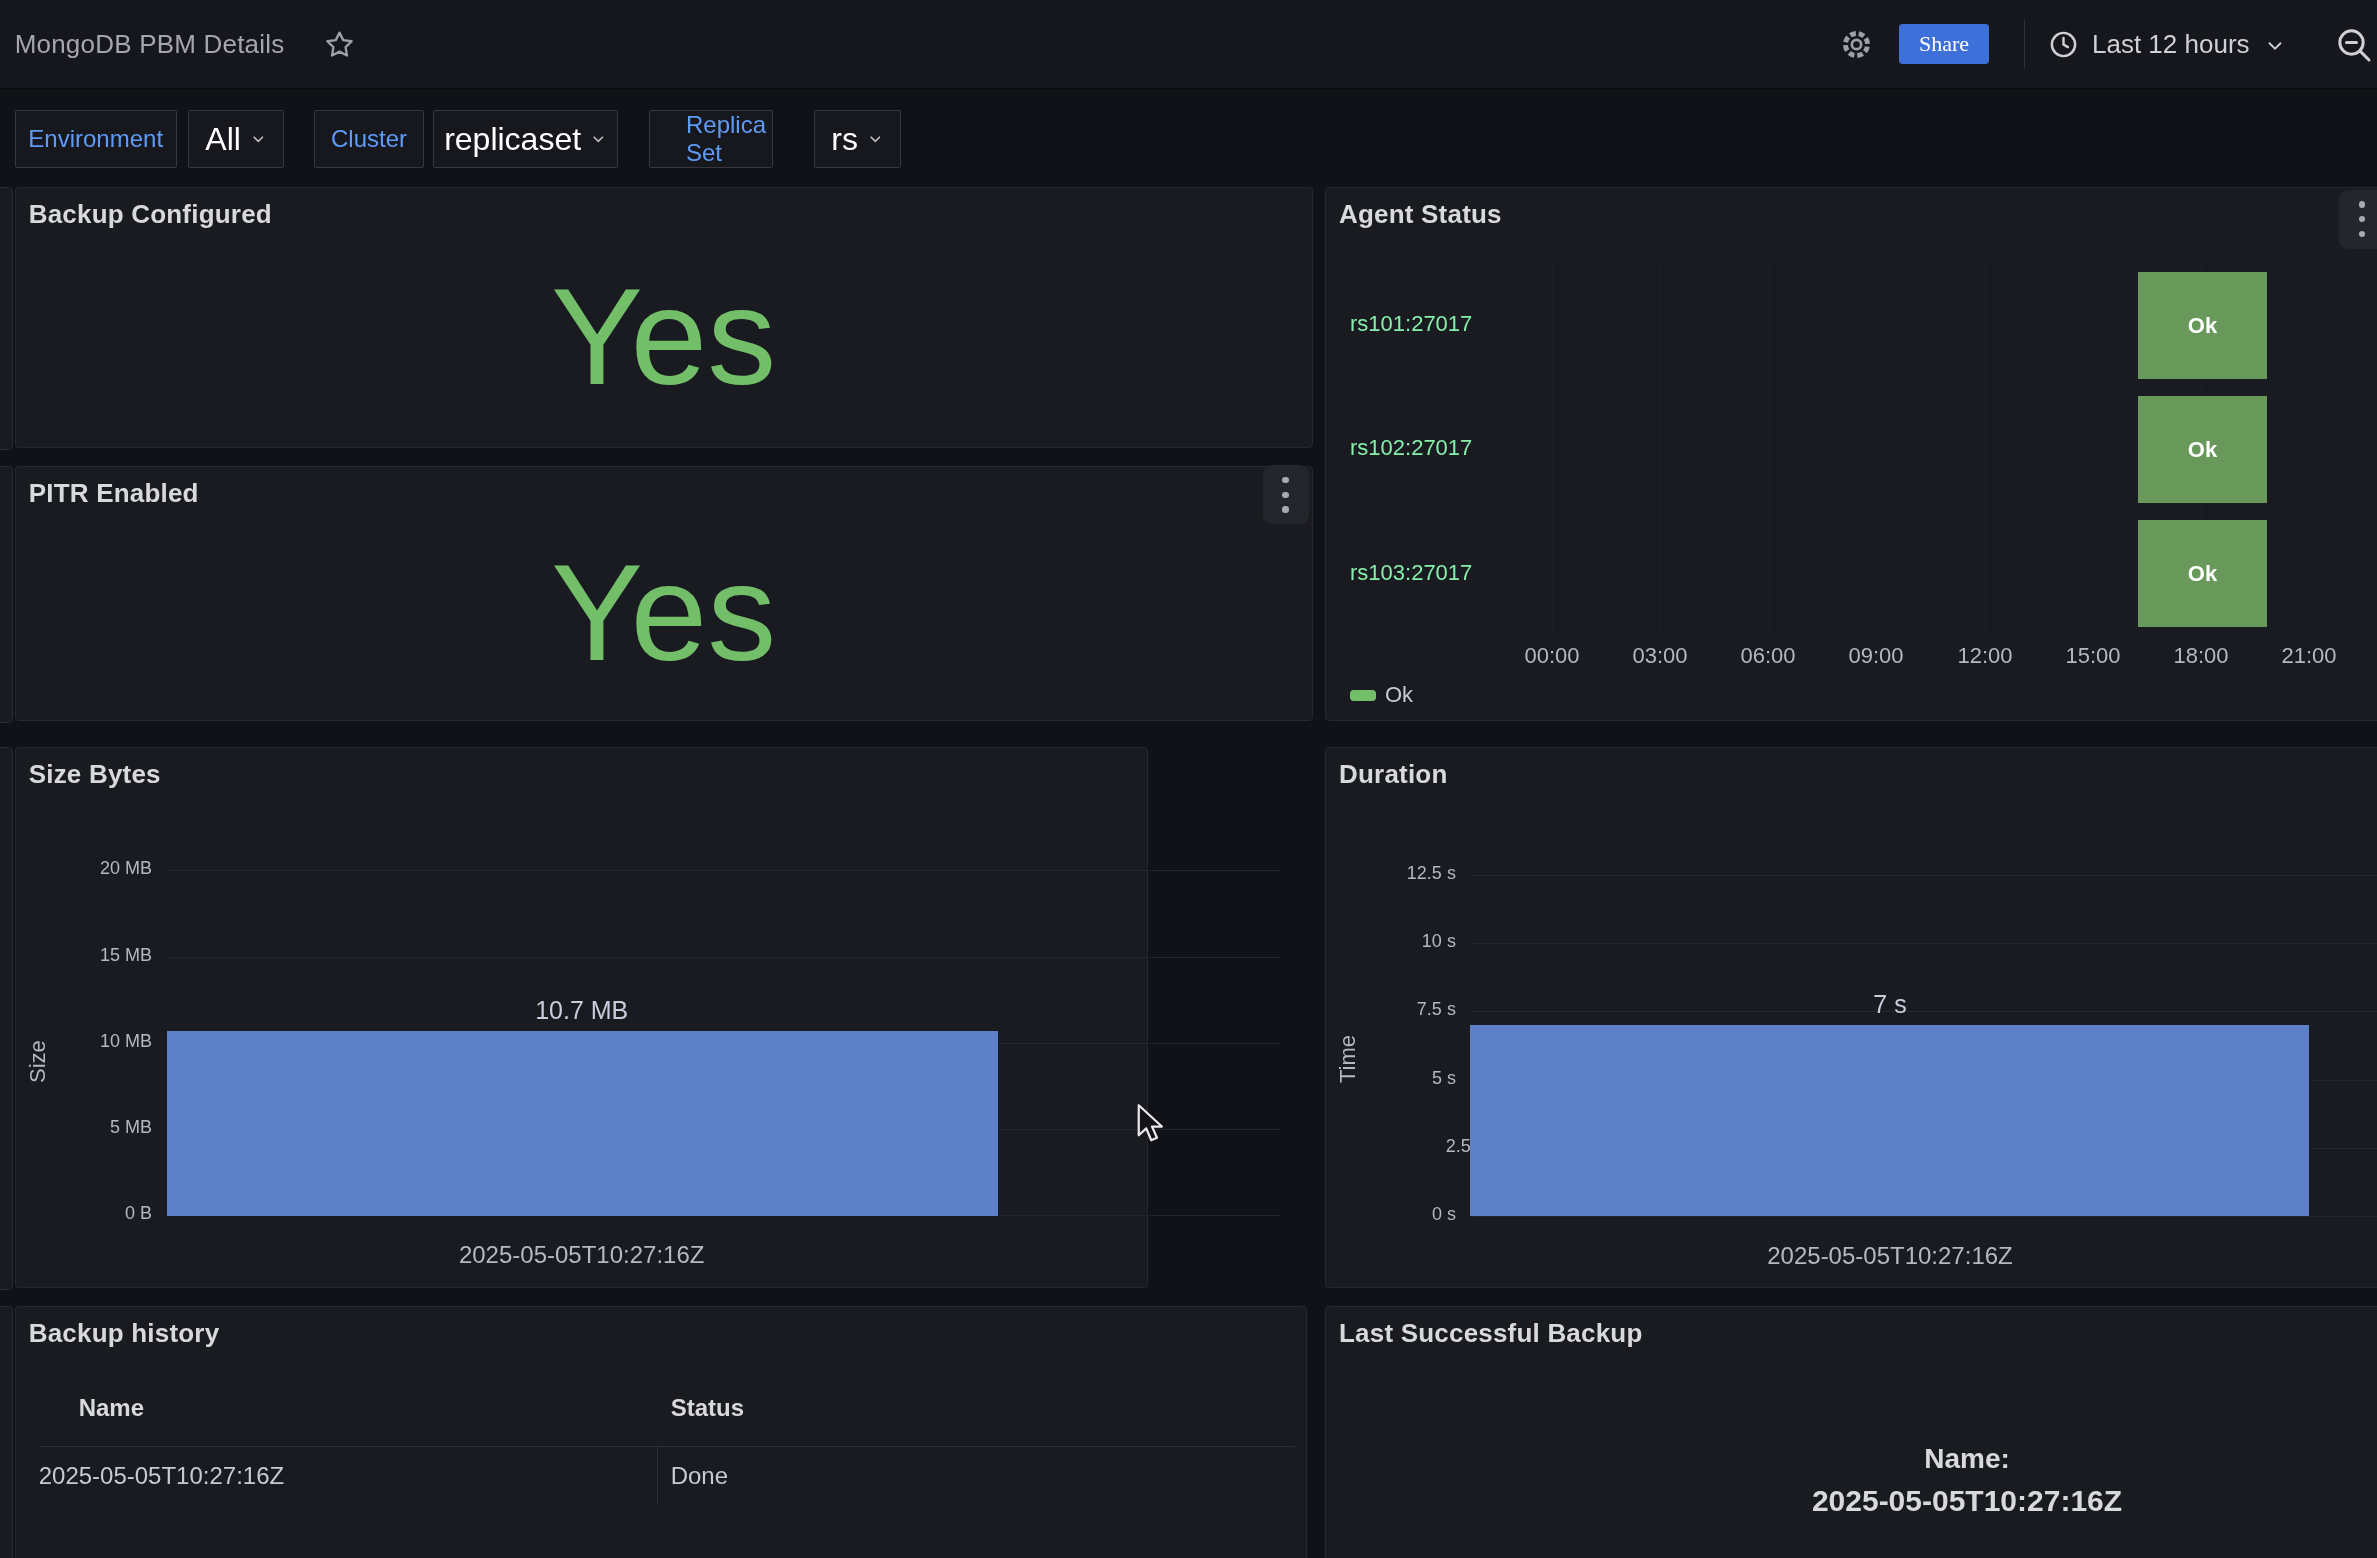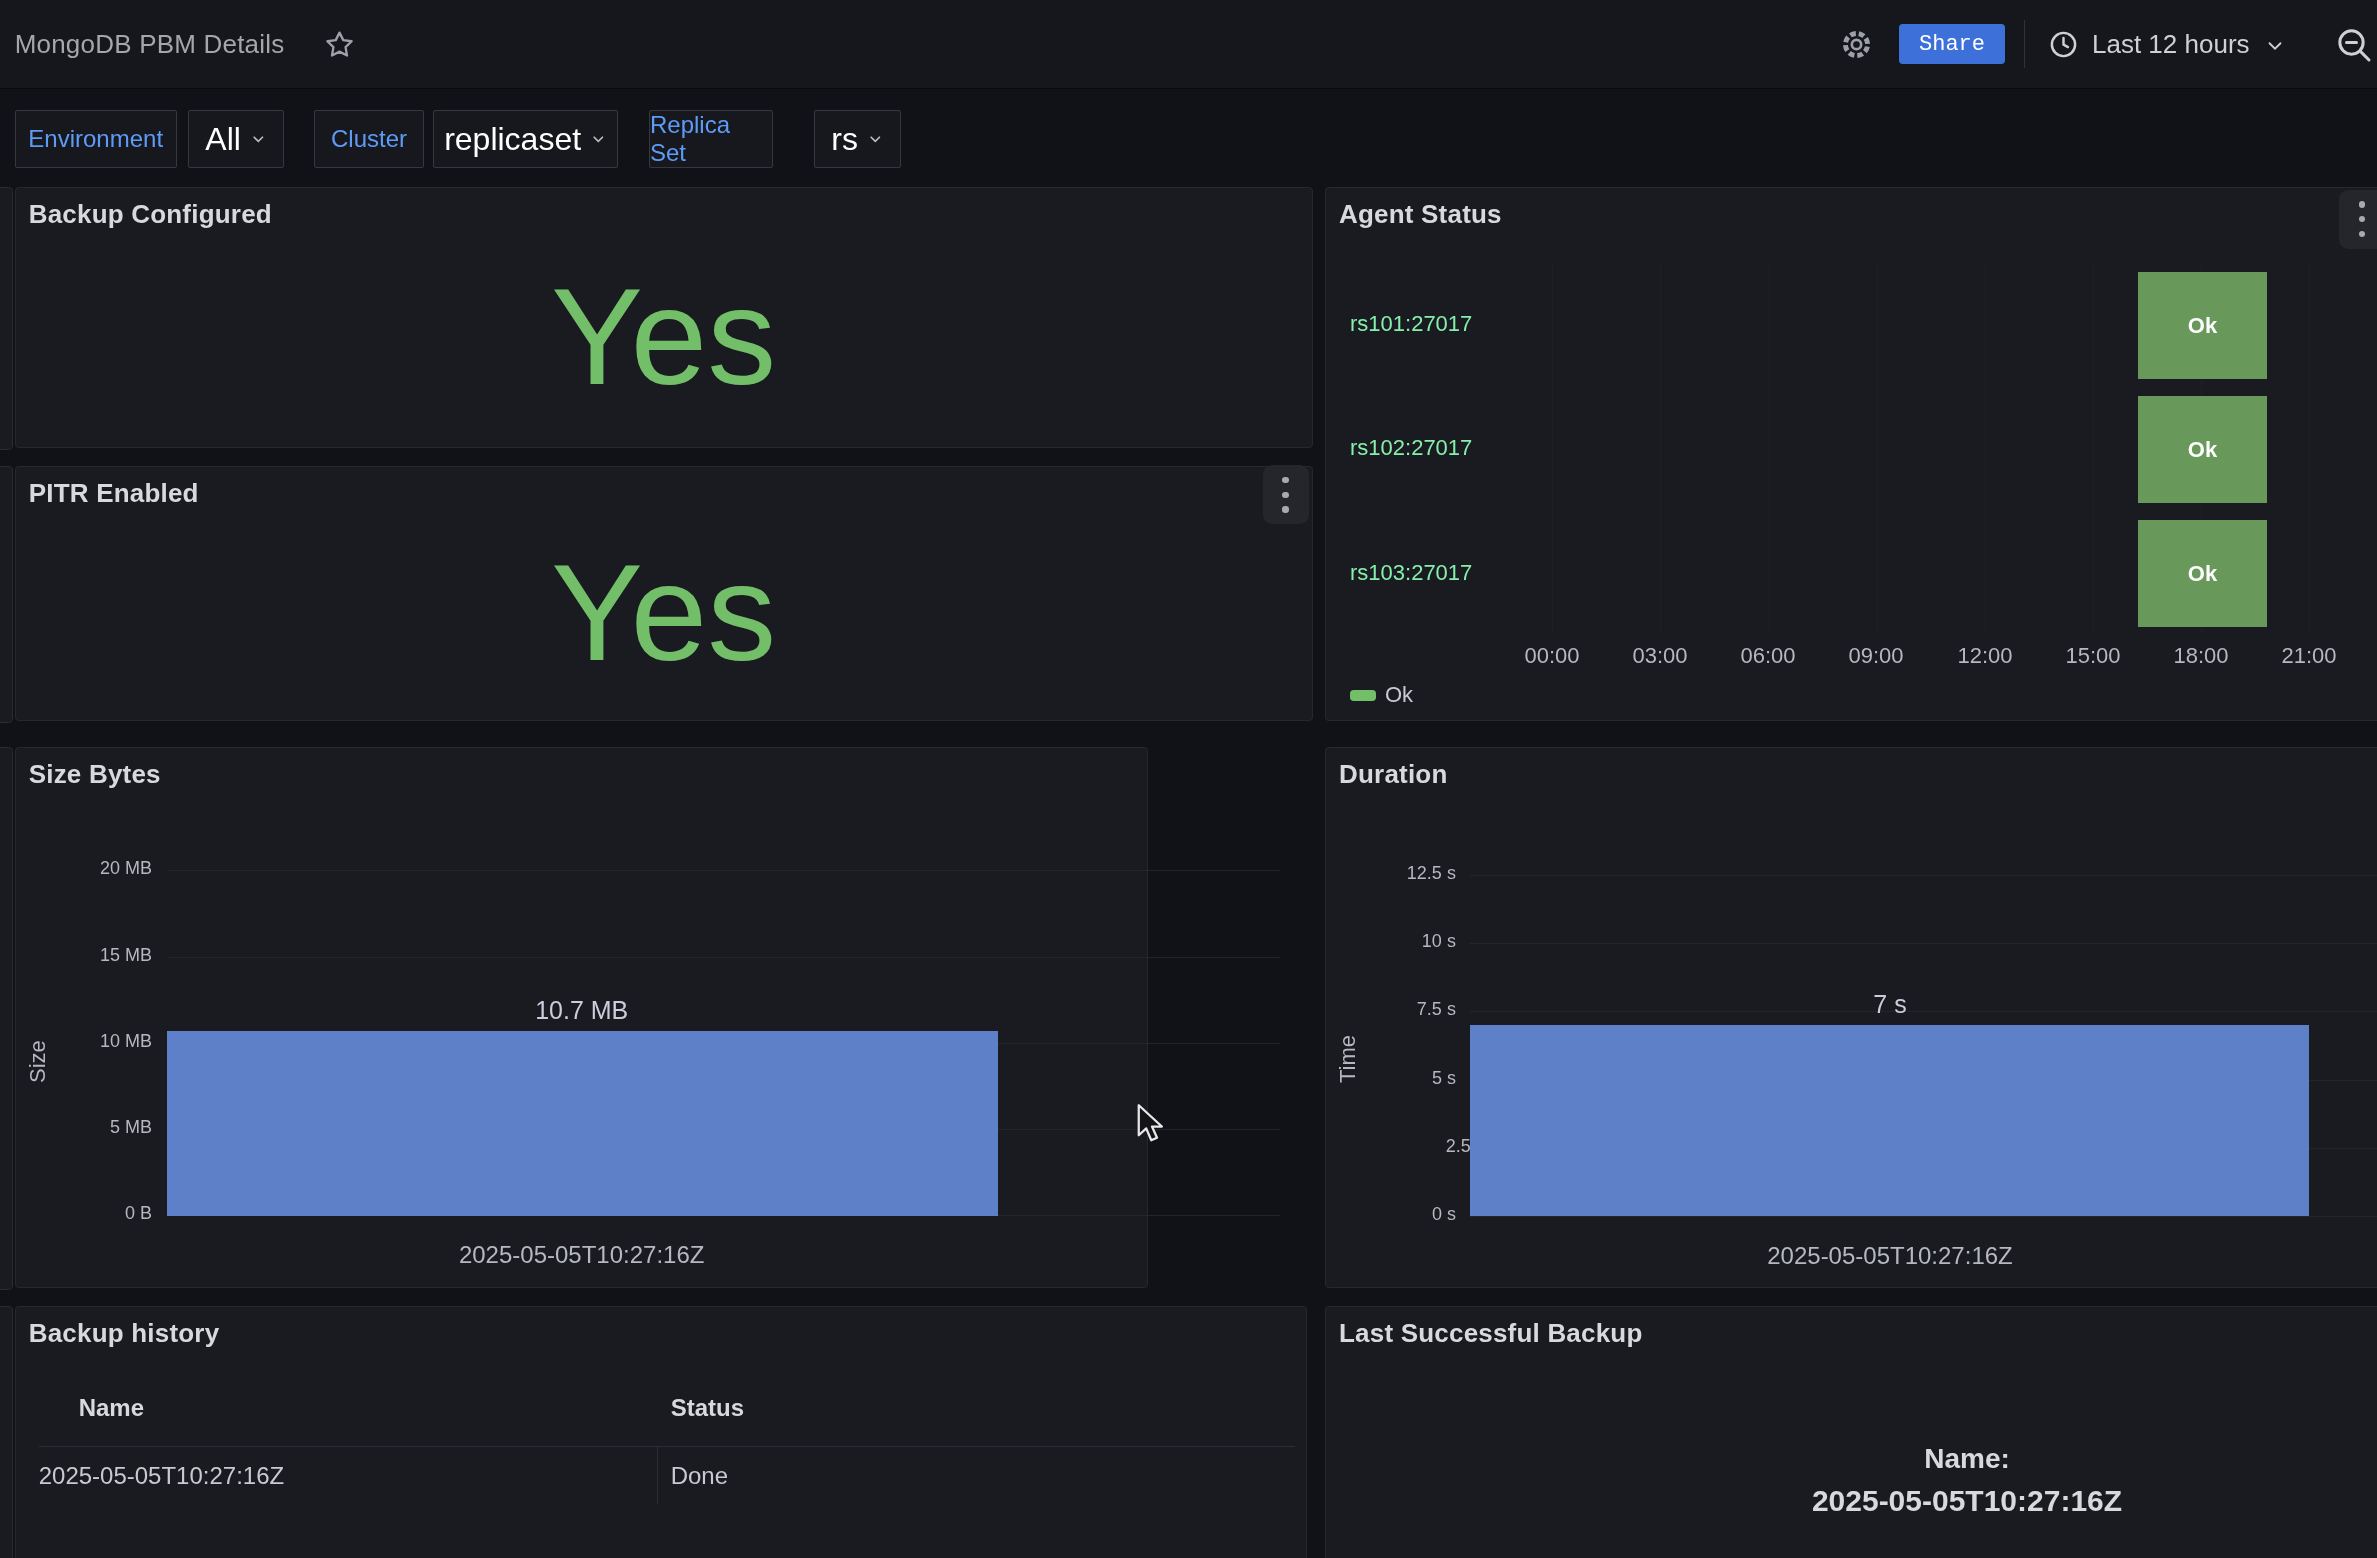--- a/index.html
+++ b/index.html
@@ -9,21 +9,21 @@
     font-family:"Liberation Sans",sans-serif;
     -webkit-font-smoothing:antialiased;
     color:#d8d9dd;
   }
   .abs{position:absolute;}
   
   .topline{position:absolute;top:0;left:0;width:2377px;height:1.8px;background:rgba(110,112,120,.45);}
   .nav{position:absolute;top:0;left:0;width:2377px;height:88px;background:#16171d;border-bottom:0.9px solid #0a0b0d;}
   .nav-title{position:absolute;left:14.7px;top:0;height:88px;display:flex;align-items:center;font-size:26px;font-weight:500;color:#a5a6ac;letter-spacing:0.2px;}
   .icon-btn{position:absolute;display:flex;align-items:center;justify-content:center;background:transparent;border:none;padding:0;cursor:pointer;}
-  .share-btn{position:absolute;left:1899px;top:24px;height:40px;padding:0 20px;background:#3D71D9;border:none;border-radius:3.7px;color:#fff;font-size:22px;font-weight:500;font-family:Liberation Mono, monospace;display:flex;align-items:center;}
+  .share-btn{position:absolute;left:1899px;top:24px;height:40px;padding:0 20px;background:#3D71D9;border:none;border-radius:3.7px;color:#fff;font-size:22px;font-weight:500;font-family:Liberation Serif, serif;display:flex;align-items:center;}
   .nav-divider{position:absolute;left:2024px;top:20px;width:0.9px;height:48px;background:#30323a;}
   .time-label{position:absolute;left:2092px;top:0;height:88px;display:flex;align-items:center;font-size:26px;font-weight:500;color:#cfd0d5;}
   
   .chip{position:absolute;top:110px;height:58px;background:#17181e;border:0.9px solid #36383f;border-radius:2px;display:flex;align-items:center;justify-content:center;box-sizing:border-box;gap:9.2px;}
   .chip-label{color:#5E9BF7;font-size:24px;font-weight:500;}
   .chip-value{color:#ffffff;font-size:32px;font-weight:400;}
   
   .panel{position:absolute;background:#191b20;border:0.9px solid #26282e;border-radius:3.7px;box-sizing:border-box;}
   .panel-title{position:absolute;left:13px;top:11px;font-size:26px;font-weight:600;color:#d8d9dd;letter-spacing:0.2px;}
   .sliver{position:absolute;left:-22px;width:33px;background:#191b20;border:0.9px solid #2a2c33;border-radius:4.6px;}
@@ -109,21 +109,21 @@
   </div>
   <div class="chip" style="left:314px;width:110px;">
       <span class="chip-label">Cluster</span>
     </div>
   <div class="chip" style="left:433px;width:185px;">
     <span class="chip-value">replicaset</span>
     <svg width="16.6" height="16.6" viewBox="0 0 24 24" fill="none" stroke="#bcbdc2" stroke-width="2.4" stroke-linecap="round">
         <path d="M6 9 L12 15 L18 9"></path>
       </svg>
   </div>
-  <div class="chip" style="left:649px;width:124px;">
+  <div class="chip" style="left:649px;width:124px;padding-left:36px;">
       <span class="chip-label">Replica Set</span>
     </div>
   <div class="chip" style="left:814px;width:87px;">
     <span class="chip-value">rs</span>
     <svg width="16.6" height="16.6" viewBox="0 0 24 24" fill="none" stroke="#bcbdc2" stroke-width="2.4" stroke-linecap="round">
         <path d="M6 9 L12 15 L18 9"></path>
       </svg>
   </div>
 </div>
 

